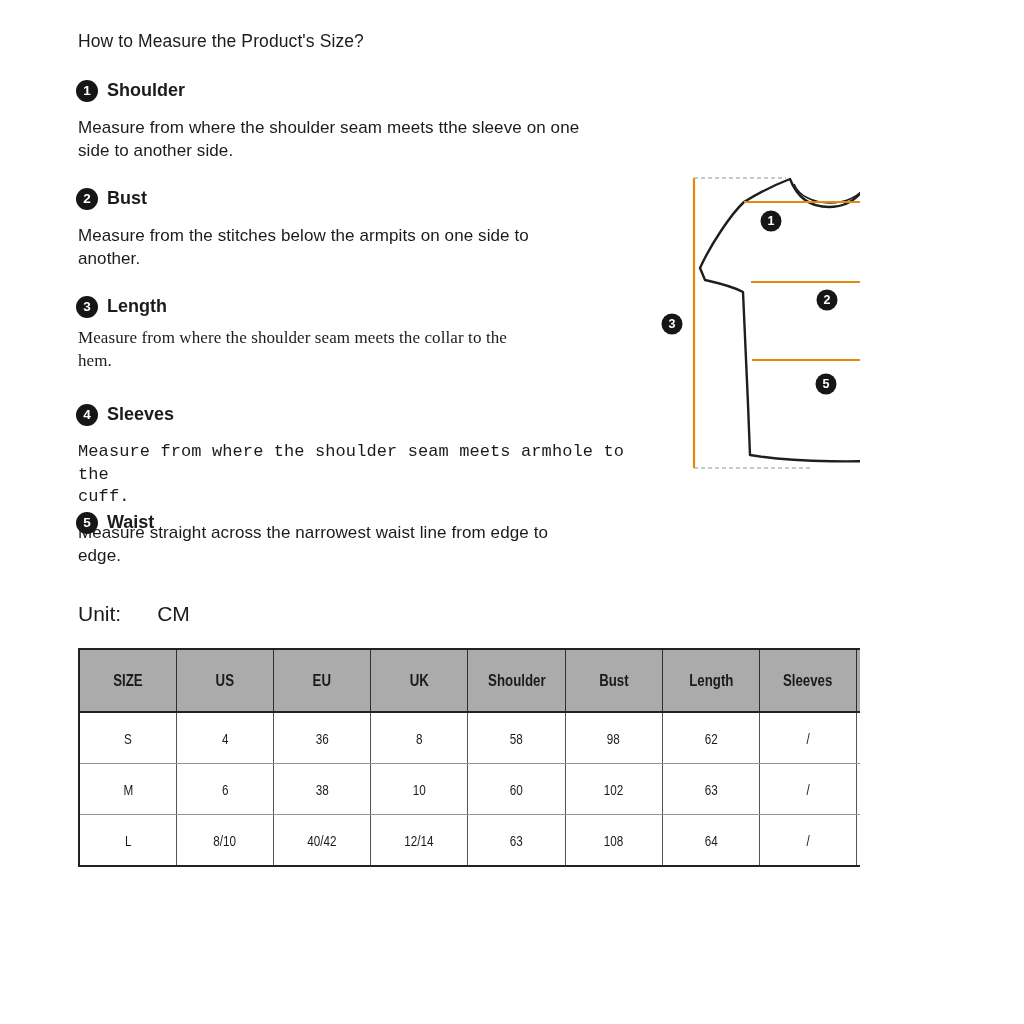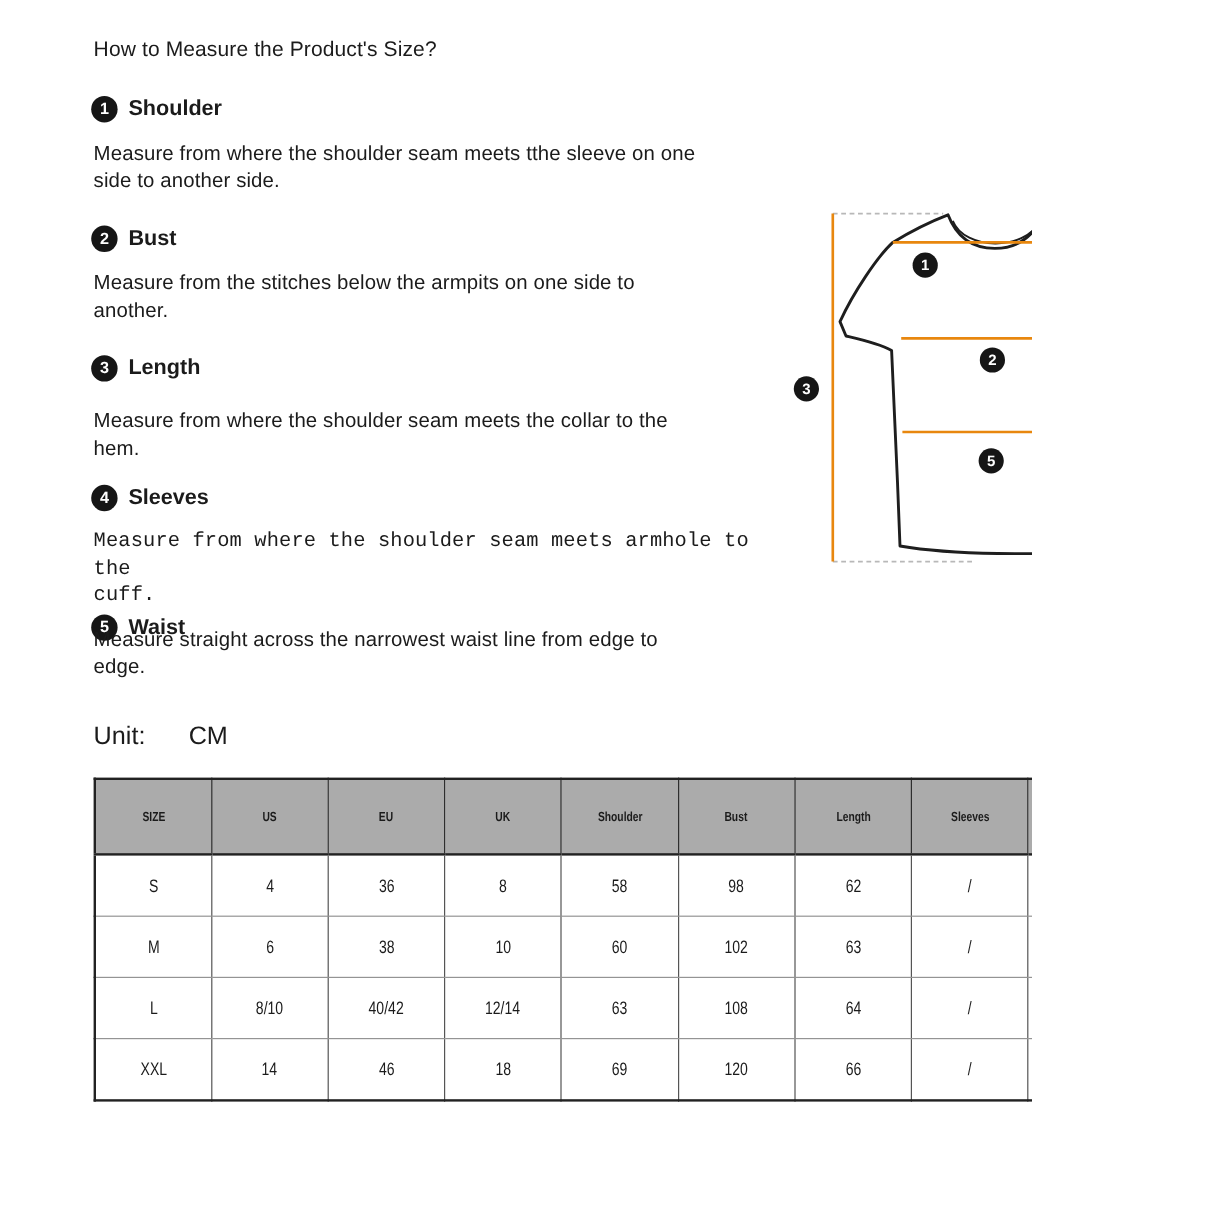--- a/index.html
+++ b/index.html
@@ -24,21 +24,21 @@
   .shirt { fill:#ffffff; stroke:#1e1e1e; stroke-width:2.4; stroke-linejoin:round; }
   .collar { fill:none; stroke:#1e1e1e; stroke-width:1.6; }
   .mline { stroke:var(--accent); stroke-width:2.2; fill:none; }
   .dashline { stroke:#b8b8b8; stroke-width:1.4; stroke-dasharray:4 3; }
   .marker-circle { fill:#161616; }
   .marker-num { fill:#ffffff; font-size:12.5px; font-weight:bold; text-anchor:middle;
                 font-family:"Liberation Sans", sans-serif; }
 
   .size-table { position:absolute; left:78px; top:648px; width:877px; border-collapse:collapse;
                 table-layout:fixed; border:2px solid #222; }
-  .size-table th { background:var(--header-bg); height:59px; font-size:11px; font-weight:700;
+  .size-table th { background:var(--header-bg); height:59px; font-size:17px; font-weight:700;
                    border:1.5px solid #2e2e2e; border-bottom:2px solid #222; }
   .size-table td { height:48px; text-align:center; font-size:15px; background:#fff;
                    border-left:1px solid #555; border-right:1px solid #555;
                    border-top:1px solid #949494; border-bottom:1px solid #949494; }
   .cond { display:inline-block; transform:scaleX(0.78); white-space:nowrap; }
 
   .footer { position:absolute; left:0; top:977px; width:100%; text-align:center; font-size:16px; }
 </style>
 </head>
 <body>
@@ -57,21 +57,21 @@
       <div class="instr-head" style="top: 187px;">
         <span class="numchip">2</span>
         <span class="instr-name">Bust</span>
       </div>
       <div class="instr-text" style="top: 225px;">Measure from the stitches below the armpits on one side to
 another.</div>
       <div class="instr-head" style="top: 295px;">
         <span class="numchip">3</span>
         <span class="instr-name">Length</span>
       </div>
-      <div class="instr-text" style="top: 340px;">Measure from where the shoulder seam meets the collar to the
+      <div class="instr-text" style="top: 327px; font-family: Liberation Serif, serif;">Measure from where the shoulder seam meets the collar to the
 hem.</div>
       <div class="instr-head" style="top: 403px;">
         <span class="numchip">4</span>
         <span class="instr-name">Sleeves</span>
       </div>
       <div class="instr-text" style="top: 441px; font-family: Liberation Mono, monospace;">Measure from where the shoulder seam meets armhole to the
 cuff.</div>
       <div class="instr-head" style="top: 511px;">
         <span class="numchip">5</span>
         <span class="instr-name">Waist</span>
@@ -164,28 +164,17 @@
           <td><span class="cond">L</span></td>
           <td><span class="cond">8/10</span></td>
           <td><span class="cond">40/42</span></td>
           <td><span class="cond">12/14</span></td>
           <td><span class="cond">63</span></td>
           <td><span class="cond">108</span></td>
           <td><span class="cond">64</span></td>
           <td><span class="cond">/</span></td>
           <td><span class="cond">90</span></td>
         </tr>
-        <tr>
-          <td><span class="cond">XXL</span></td>
-          <td><span class="cond">14</span></td>
-          <td><span class="cond">46</span></td>
-          <td><span class="cond">18</span></td>
-          <td><span class="cond">69</span></td>
-          <td><span class="cond">120</span></td>
-          <td><span class="cond">66</span></td>
-          <td><span class="cond">/</span></td>
-          <td><span class="cond">102</span></td>
-        </tr>
       </tbody>
   </table>
 
 
 </div>
 
 </body></html>

